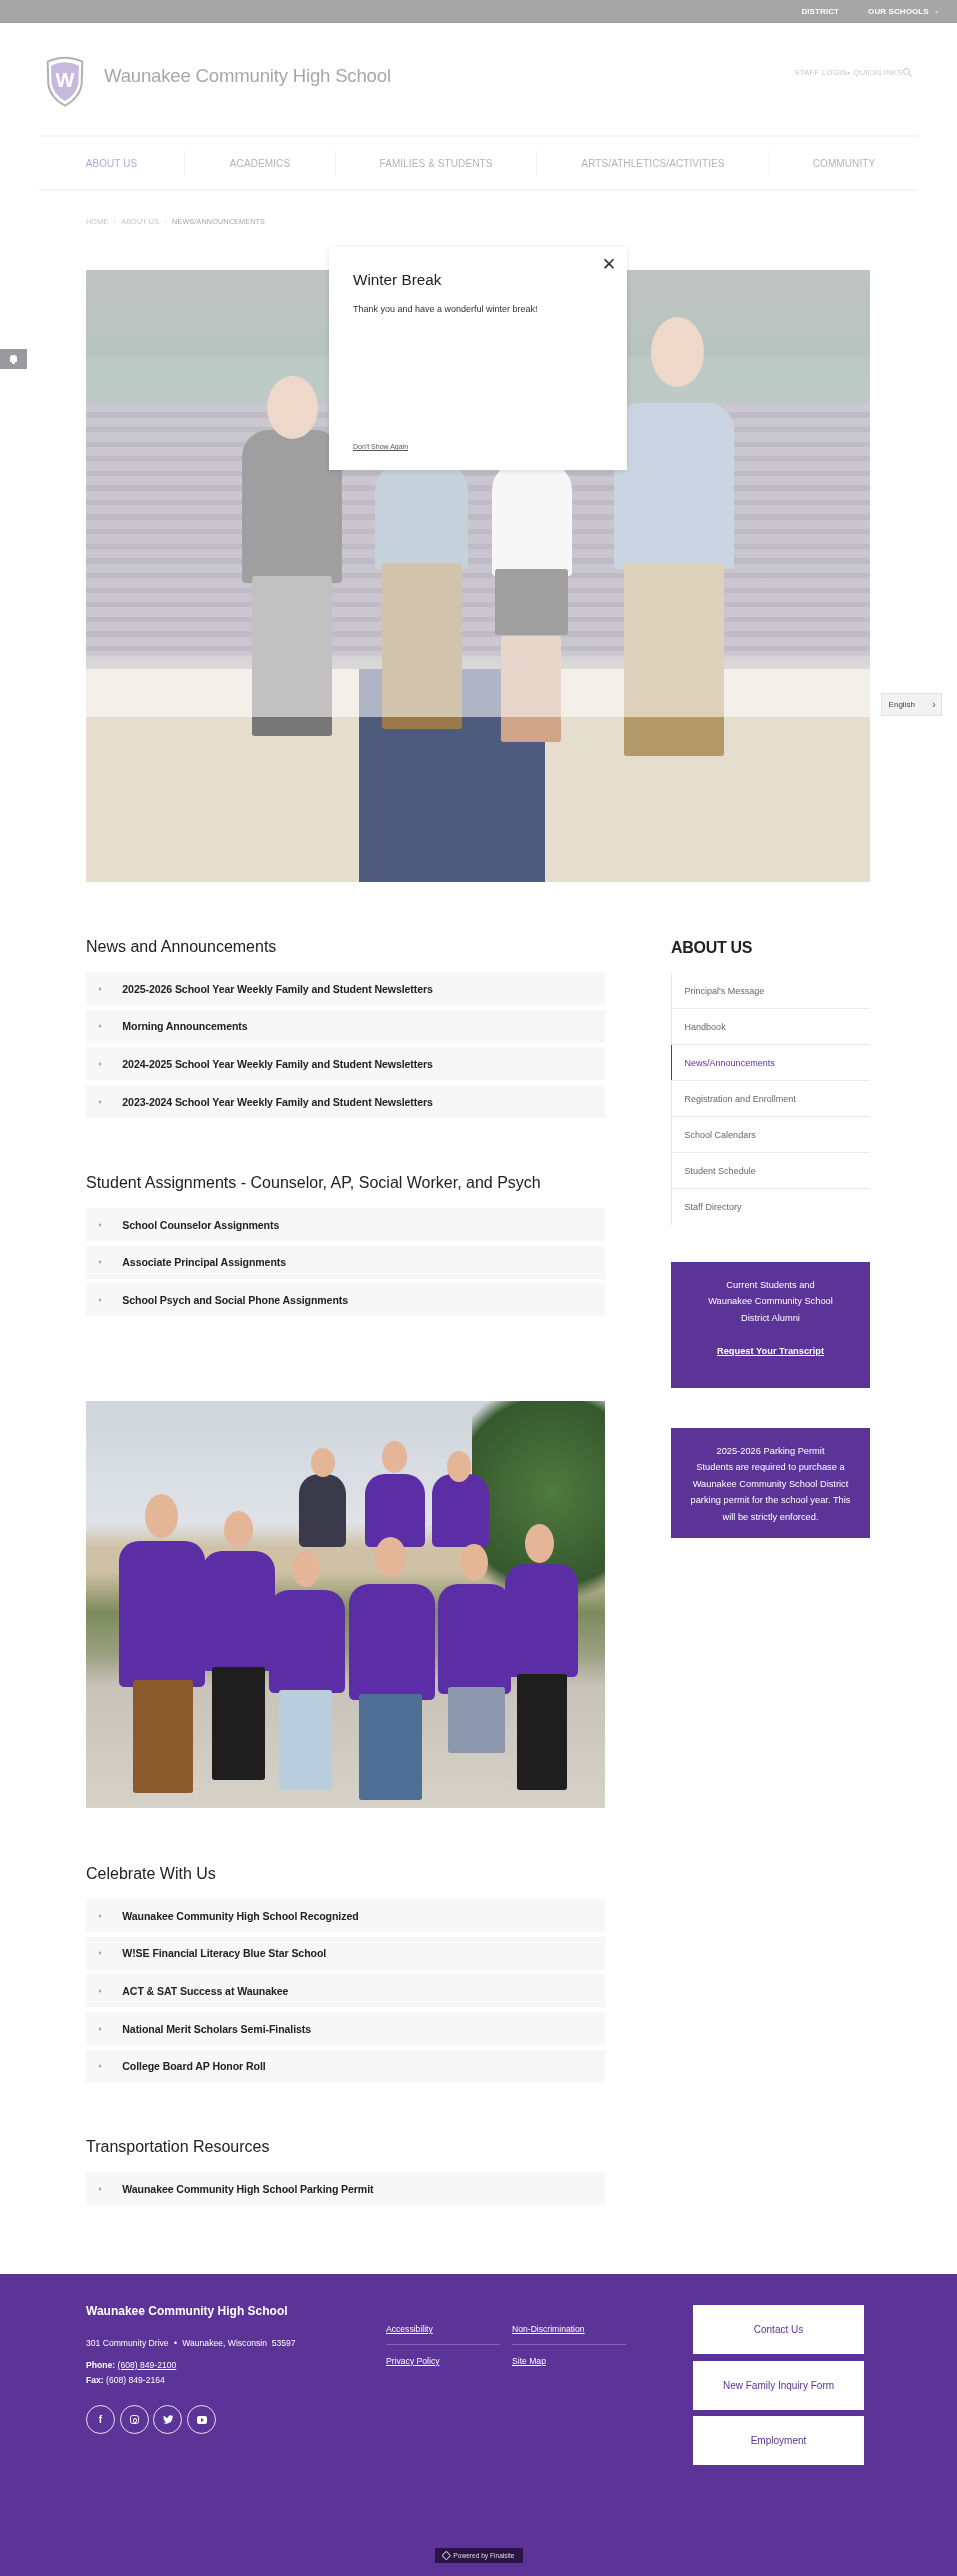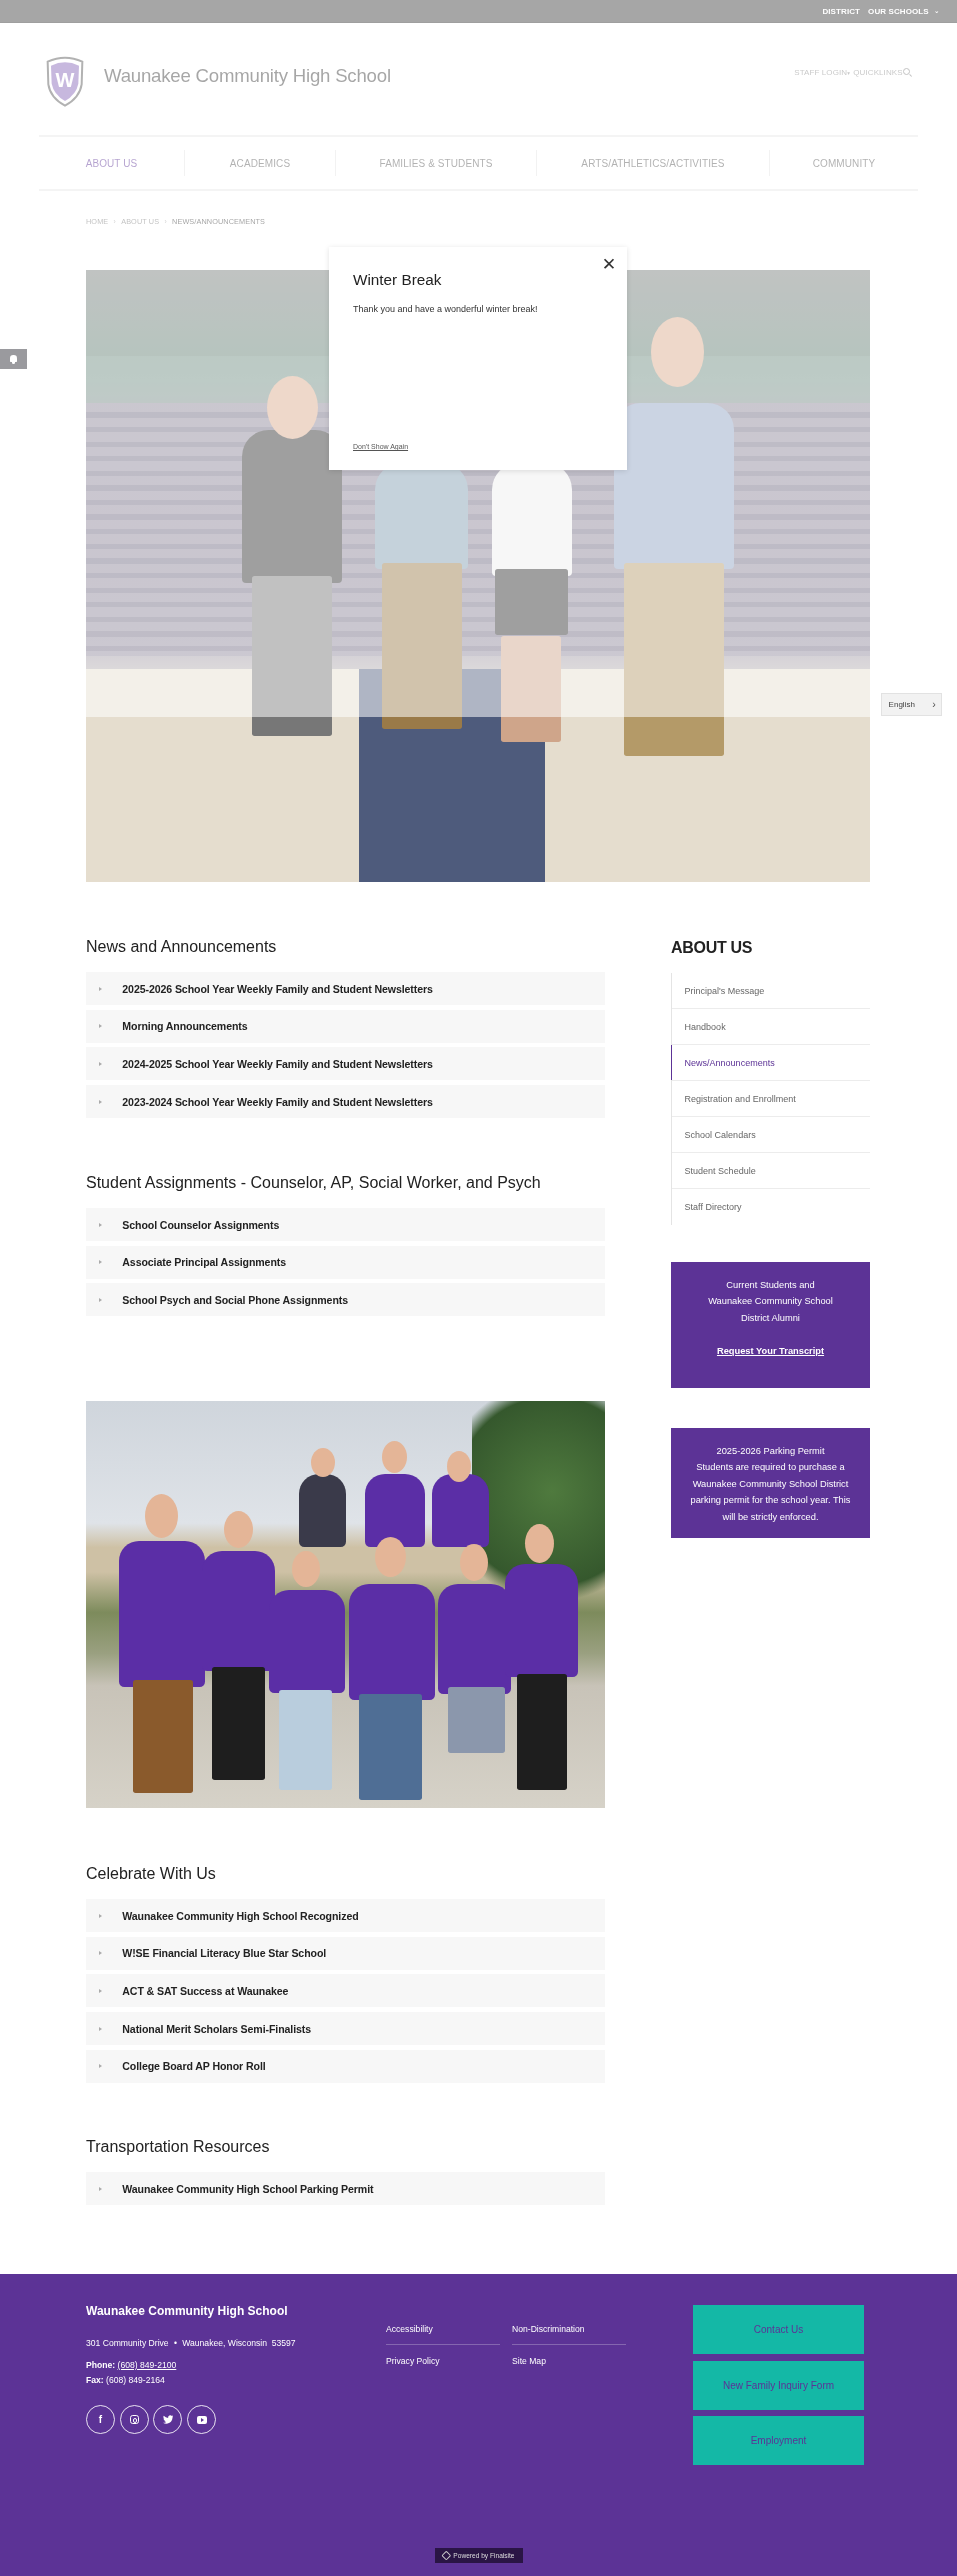--- a/index.html
+++ b/index.html
@@ -15,21 +15,21 @@
   a { color: inherit; text-decoration: none; }
 
   
   .utility-bar {
     position: absolute; left: 0; top: 0; width: 957px; height: 22.6px;
     background: #3a3a3a;
     border-bottom: 1.3px solid #2a2a2a;
   }
   .utility-bar .links {
     position: absolute; right: 17.3px; top: 0; height: 22.6px;
-    display: flex; align-items: center; gap: 8px;
+    display: flex; align-items: center; gap: 29px;
   }
   .utility-bar .link {
     color: #ffffff; font-size: 8px; font-weight: bold; letter-spacing: 0.1px;
     display: flex; align-items: center; gap: 5.3px;
   }
   .utility-bar .chev { font-size: 6.6px; }
 
   
   .header {
     position: absolute; left: 0; top: 24px; width: 957px; height: 693px;
@@ -179,26 +179,26 @@
   .f-phone .num { text-decoration: underline; }
   .socials { position: absolute; left: 86px; top: 131px; display: flex; gap: 4.7px; }
   .social {
     width: 29px; height: 29px; border: 0.7px solid rgba(255,255,255,0.85); border-radius: 50%;
     display: flex; align-items: center; justify-content: center; font-size: 10px; font-weight: bold; color: #fff;
   }
   .ig { width: 9.3px; height: 9.3px; border: 1.3px solid #fff; border-radius: 2.7px; position: relative; }
   .ig::after { content: ""; position: absolute; left: 2px; top: 2px; width: 2.7px; height: 2.7px; border: 1px solid #fff; border-radius: 50%; }
   .yt { width: 10px; height: 8px; background: #fff; border-radius: 2px; position: relative; }
   .yt::after { content: ""; position: absolute; left: 4px; top: 2px; border-left: 3.3px solid #5c3396; border-top: 2px solid transparent; border-bottom: 2px solid transparent; }
-  .f-links { position: absolute; left: 386px; top: 40px; width: 241px; display: grid; grid-template-columns: 114px 114px; column-gap: 12px; }
+  .f-links { position: absolute; left: 386px; top: 40px; width: 241px; display: grid; grid-template-columns: 114px 114px; column-gap: 12px; text-decoration: underline; }
   .f-link { font-size: 8.6px; height: 31px; display: flex; align-items: center; }
   .f-link.top { border-bottom: 0.7px solid rgba(255,255,255,0.25); }
   .f-buttons { position: absolute; left: 693px; top: 31px; width: 171px; }
   .f-btn {
-    height: 49px; background: #14b8a6; color: #5c3396; font-size: 10px;
+    height: 49px; background: #ffffff; color: #5c3396; font-size: 10px;
     display: flex; align-items: center; justify-content: center; margin-bottom: 6.6px;
   }
   .powered {
     position: absolute; left: 435px; top: 274px; width: 88px; height: 14.6px; background: #2a1545;
     color: #ddd; font-size: 6.6px; display: flex; align-items: center; justify-content: center; gap: 3.3px;
   }
   .fs-icon { width: 6.6px; height: 6.6px; border: 1px solid #ccc; border-radius: 1.3px; transform: rotate(45deg); }
 </style>
 </head>
 <body>

